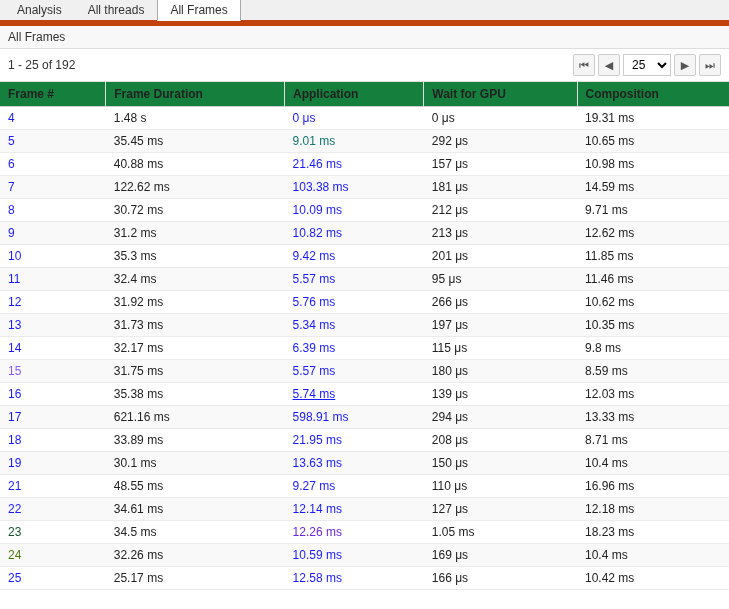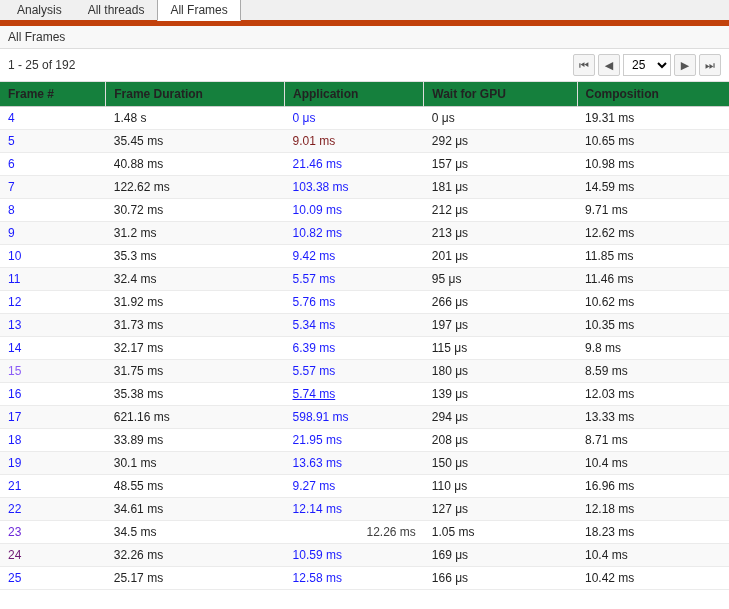--- a/index.html
+++ b/index.html
@@ -173,21 +173,21 @@
   <tr>
         <td style="color: rgb(26, 26, 255);">4</td>
         <td>1.48 s</td>
         <td style="color: rgb(26, 26, 255);">0 μs</td>
         <td>0 μs</td>
         <td>19.31 ms</td>
       </tr>
       <tr>
         <td style="color: rgb(26, 26, 255);">5</td>
         <td>35.45 ms</td>
-        <td style="color: #7f1d1d;">9.01 ms</td>
+        <td style="color: #0f766e;">9.01 ms</td>
         <td>292 μs</td>
         <td>10.65 ms</td>
       </tr>
       <tr>
         <td style="color: rgb(26, 26, 255);">6</td>
         <td>40.88 ms</td>
         <td style="color: rgb(26, 26, 255);">21.46 ms</td>
         <td>157 μs</td>
         <td>10.98 ms</td>
       </tr>
@@ -290,28 +290,28 @@
         <td>16.96 ms</td>
       </tr>
       <tr>
         <td style="color: rgb(26, 26, 255);">22</td>
         <td>34.61 ms</td>
         <td style="color: rgb(26, 26, 255);">12.14 ms</td>
         <td>127 μs</td>
         <td>12.18 ms</td>
       </tr>
       <tr>
-        <td style="color: #6d28d9;">23</td>
+        <td style="color: #14532d;">23</td>
         <td>34.5 ms</td>
-        <td style="color: #404040; text-align: right;">12.26 ms</td>
+        <td style="color: #6d28d9;">12.26 ms</td>
         <td>1.05 ms</td>
         <td>18.23 ms</td>
       </tr>
       <tr>
-        <td style="color: #701a75;">24</td>
+        <td style="color: #4d7c0f;">24</td>
         <td>32.26 ms</td>
         <td style="color: rgb(26, 26, 255);">10.59 ms</td>
         <td>169 μs</td>
         <td>10.4 ms</td>
       </tr>
       <tr>
         <td style="color: rgb(26, 26, 255);">25</td>
         <td>25.17 ms</td>
         <td style="color: rgb(26, 26, 255);">12.58 ms</td>
         <td>166 μs</td>

